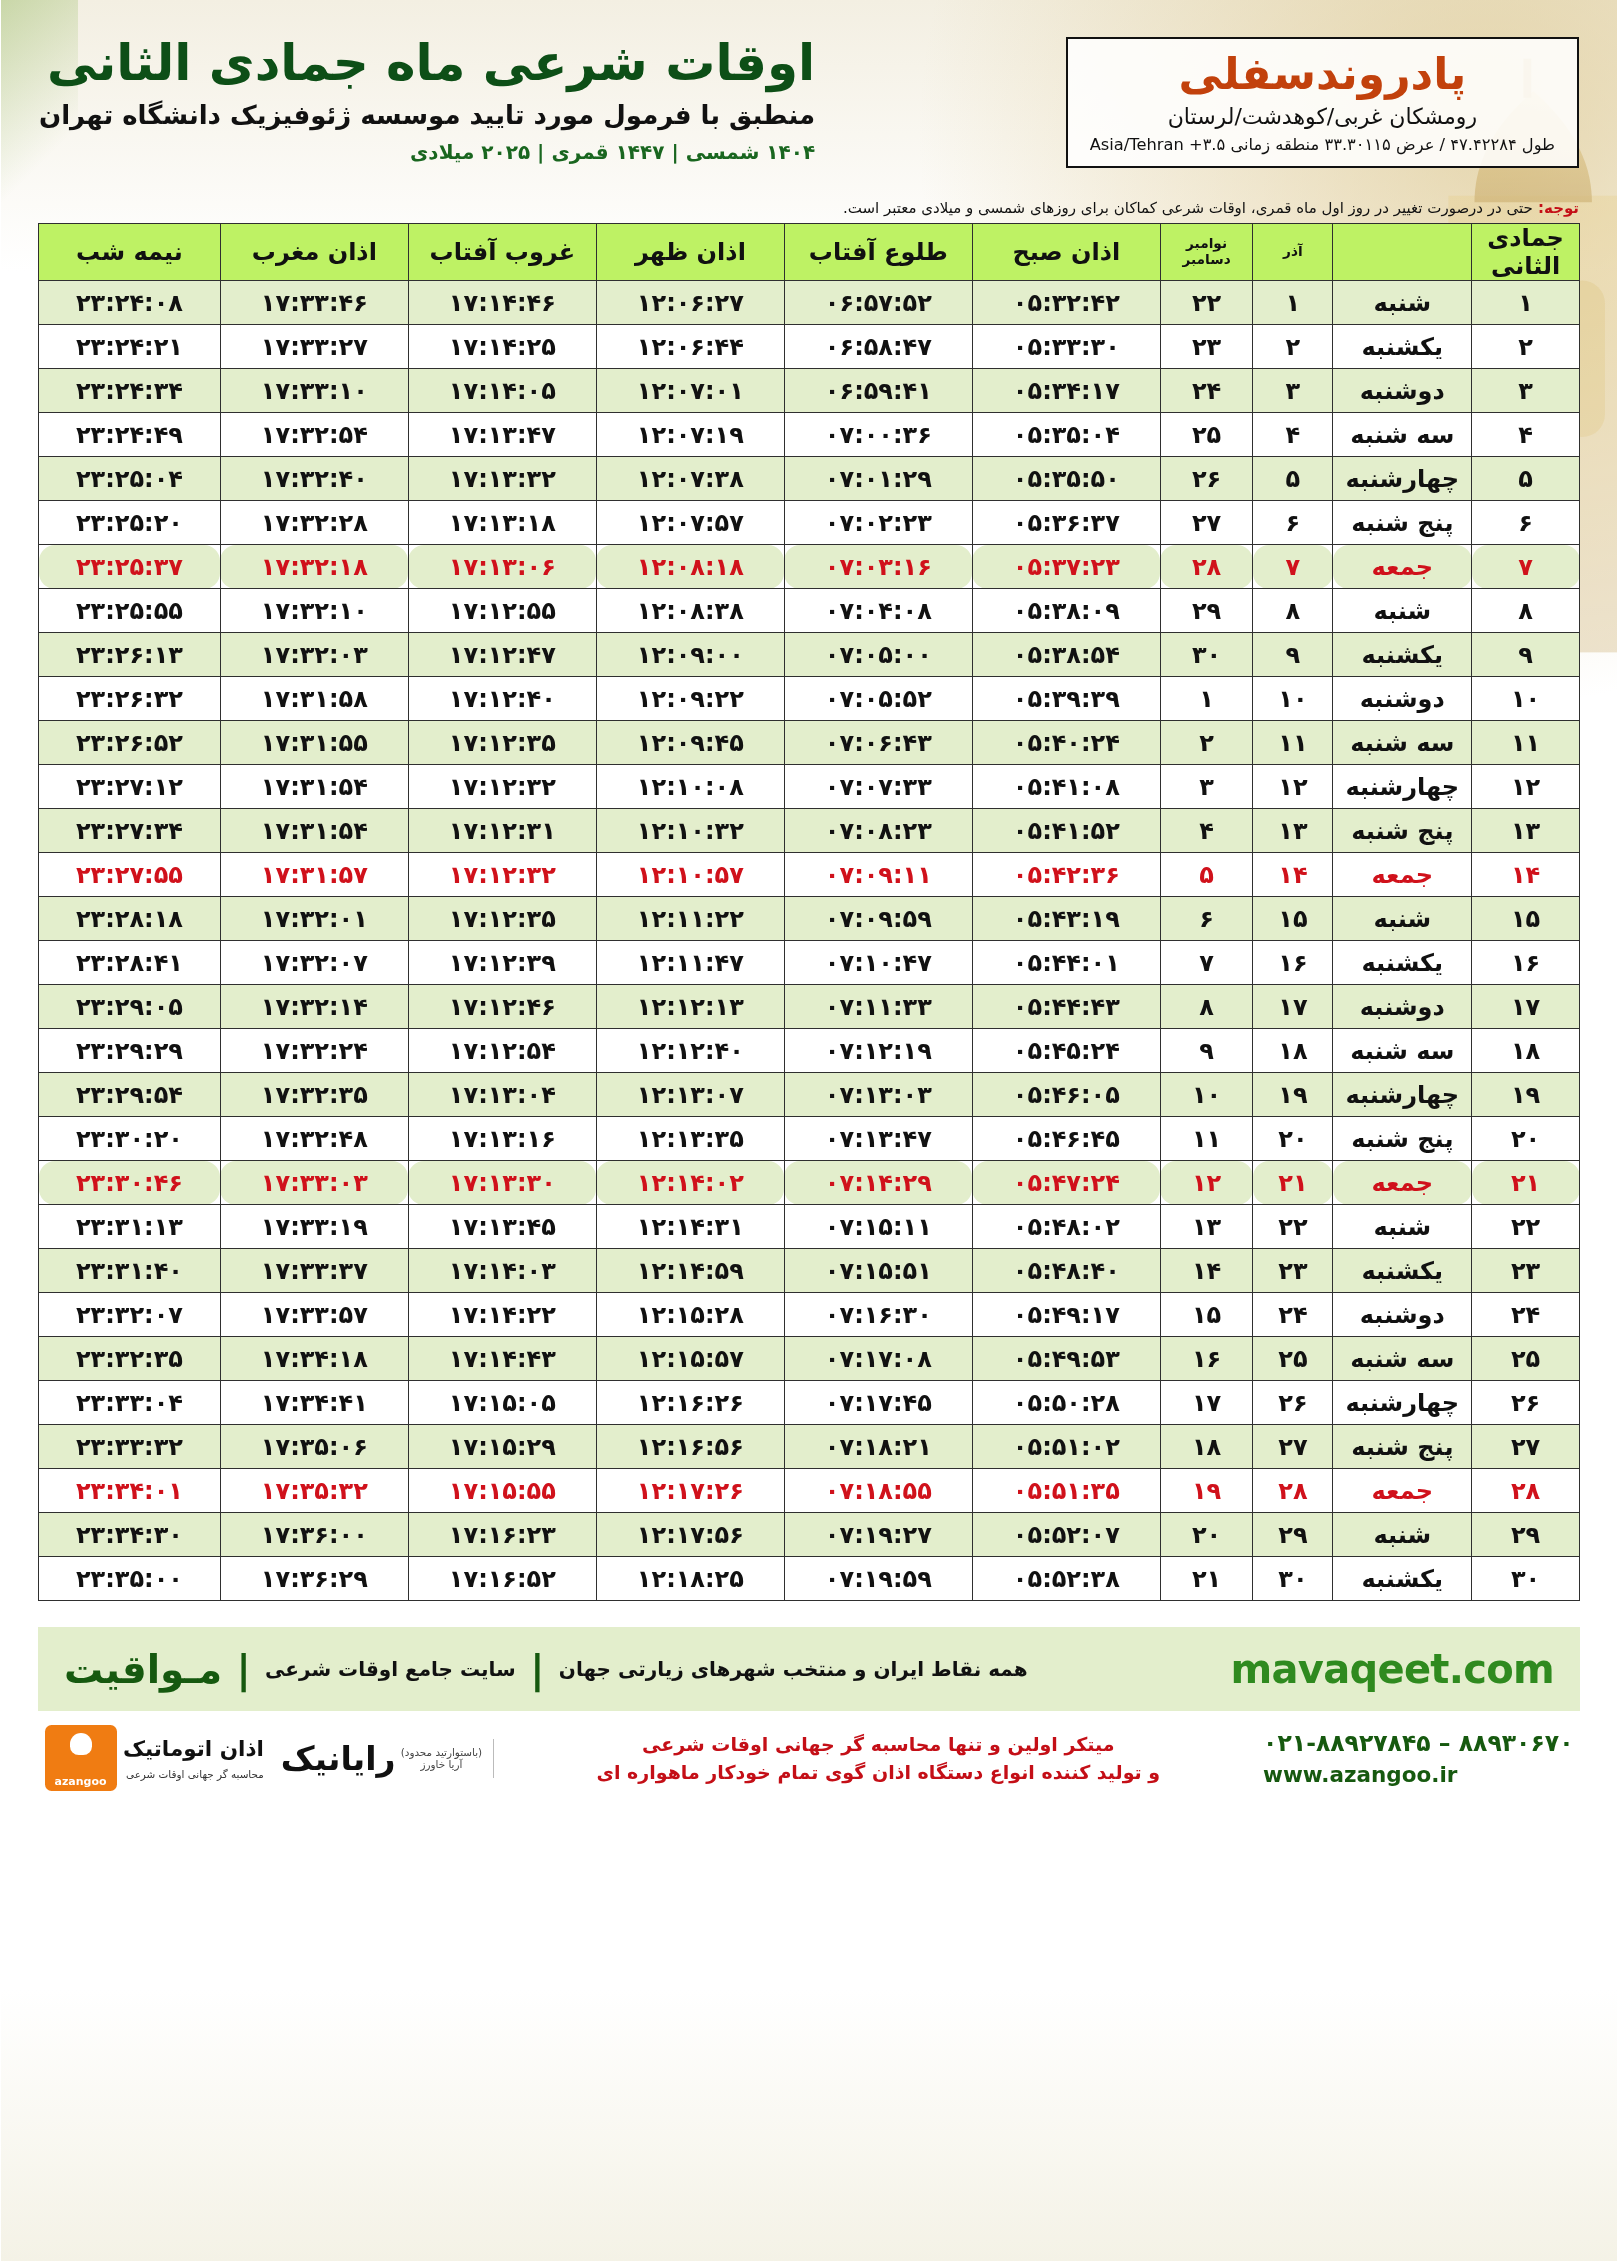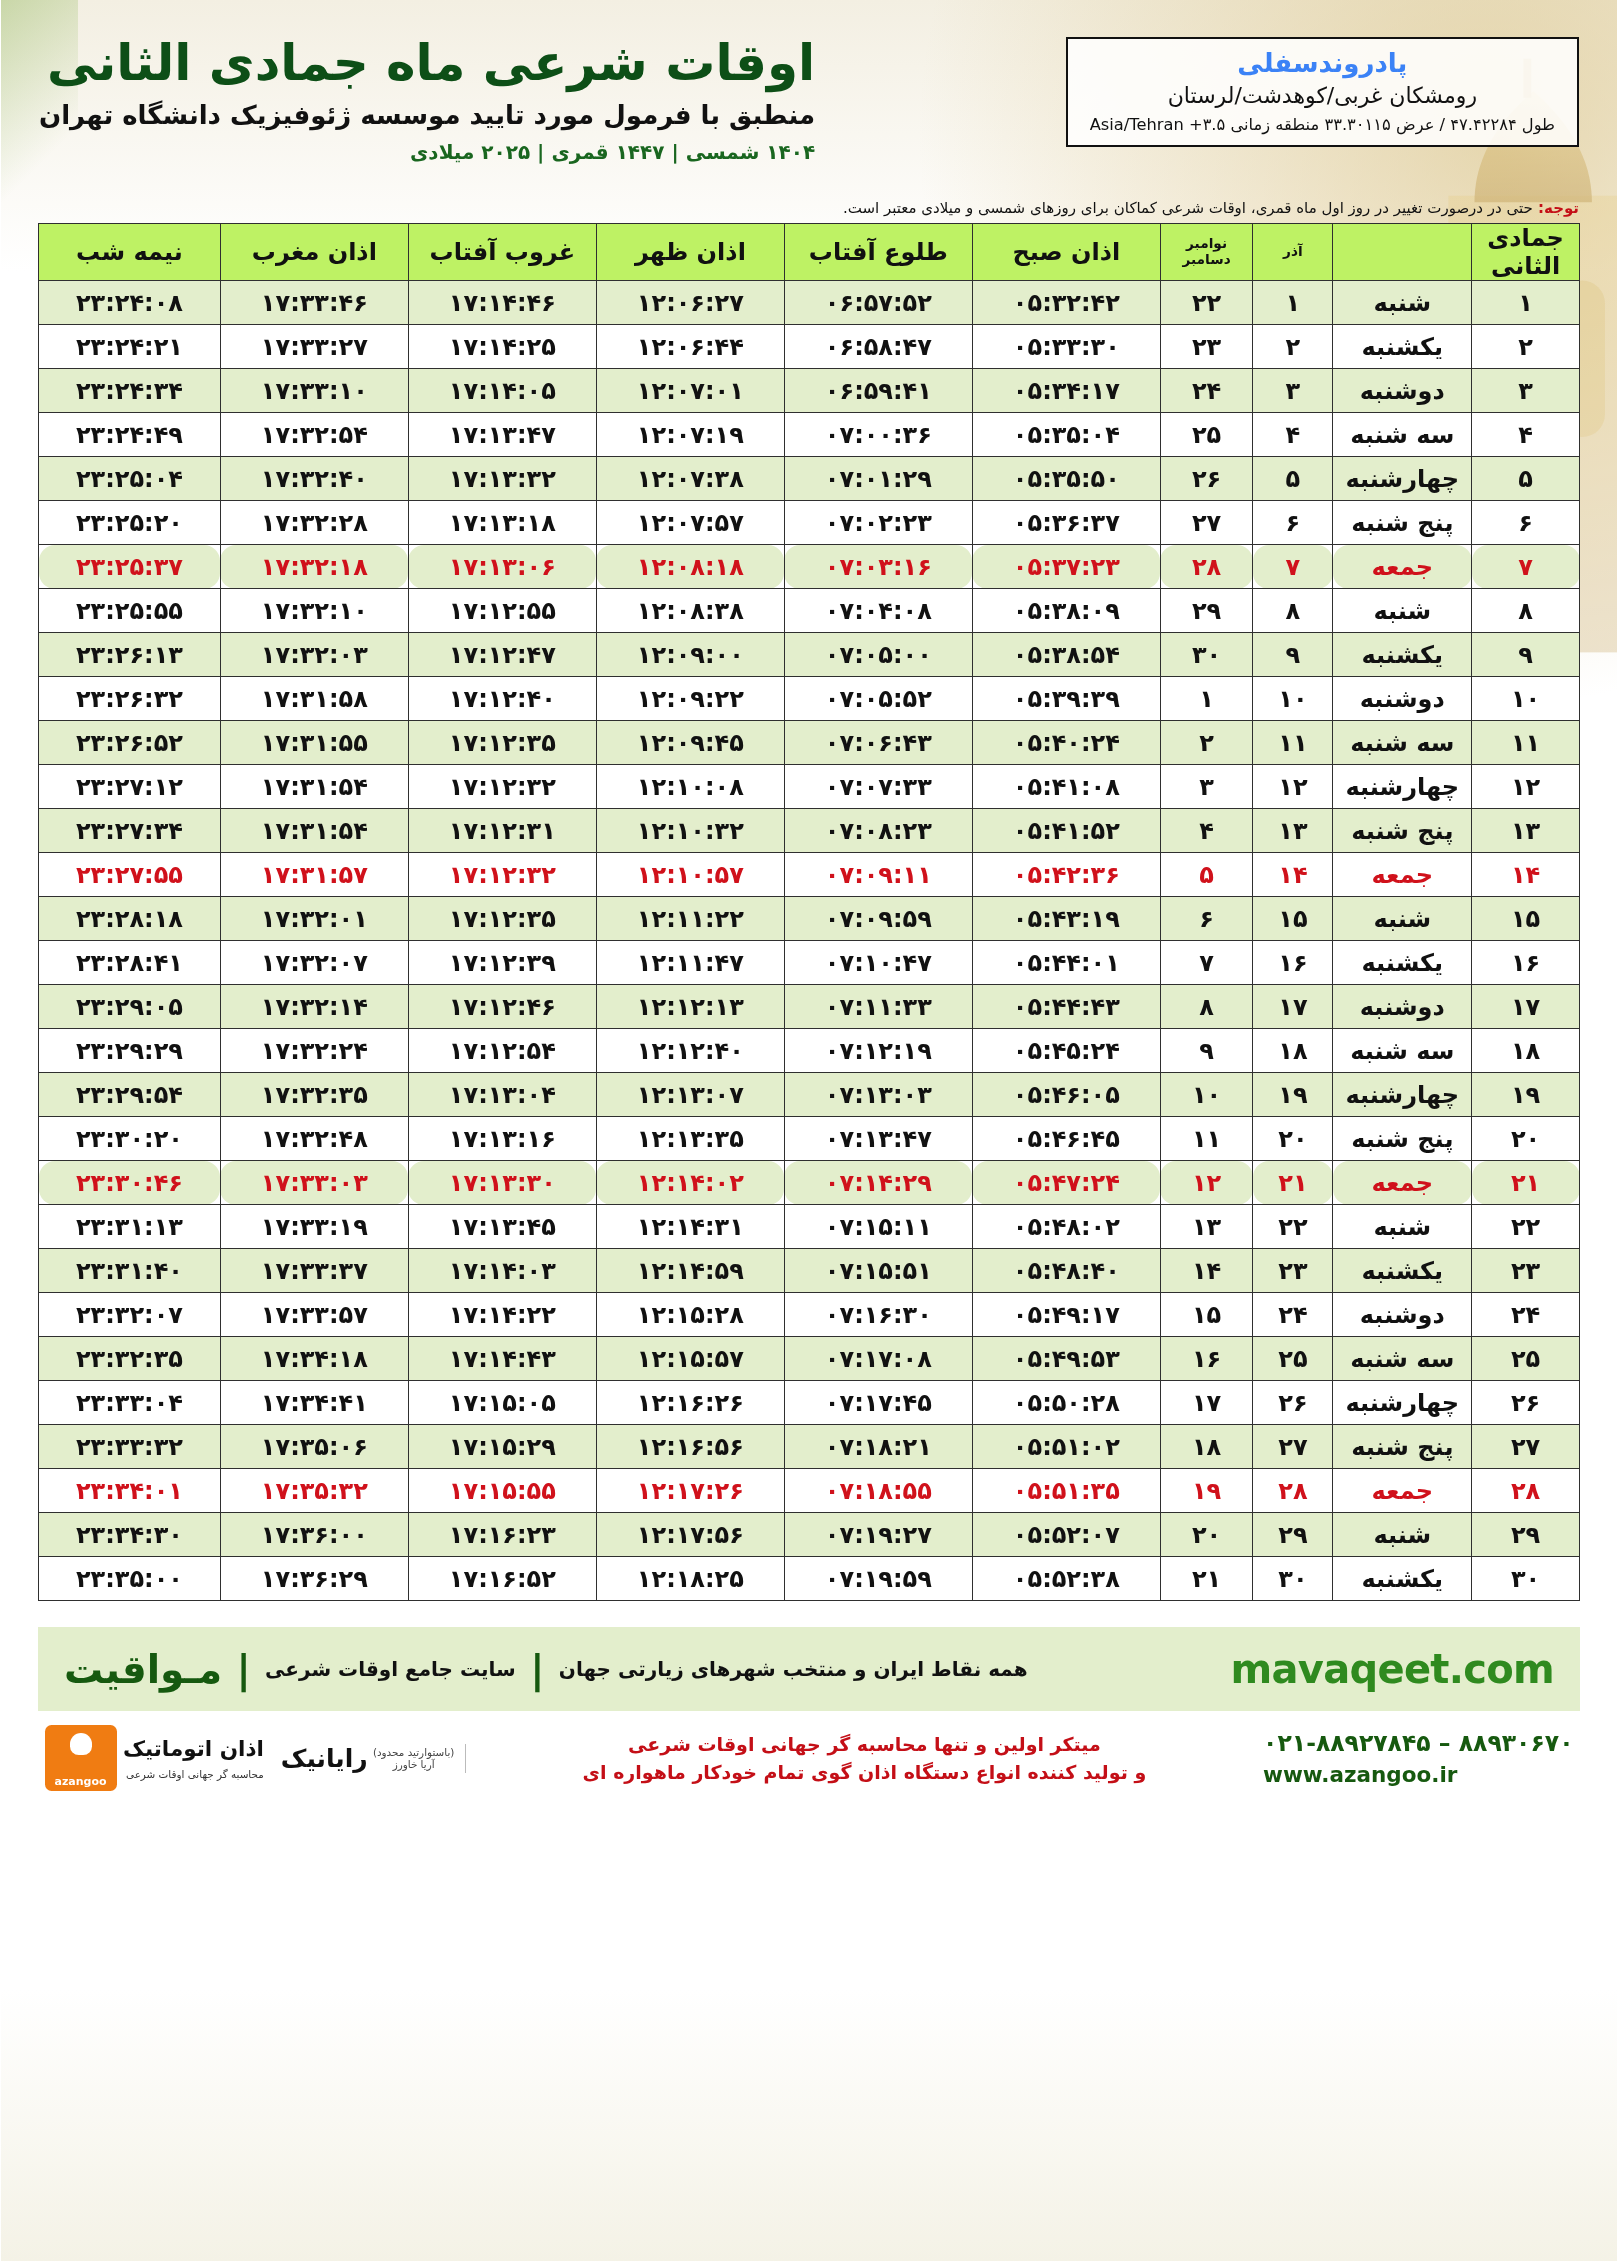--- a/index.html
+++ b/index.html
@@ -92,23 +92,23 @@
 
   .city-box {
     border: 2px solid #111;
     background: rgba(255,255,255,.86);
     padding: 10.4px 22px 11.7px 22px;
     text-align: center;
     min-width: 496px;
     box-sizing: border-box;
   }
   .city-name {
-    font-size: 26px;
-    font-weight: bold;
-    color: #3b82f6;
+    font-size: 44px;
+    font-weight: bold;
+    color: #c2410c;
     line-height: 1.15;
   }
   .city-region {
     font-size: 22px;
     color: #111;
     margin-top: 3.9px;
   }
   .city-coords {
     font-size: 16.3px;
     color: #111;
@@ -278,21 +278,21 @@
   }
   .logo-rayanik {
     display: flex;
     flex-direction: row-reverse;
     align-items: center;
     gap: 5.2px;
     padding-right: 10.4px;
     border-right: 1.3px solid #bbb;
   }
   .rayanik-name {
-    font-size: 25px;
+    font-size: 33px;
     font-weight: bold;
     color: #111;
   }
   .rayanik-sub {
     font-size: 10.4px;
     color: #444;
     text-align: center;
     line-height: 1.2;
   }
   .fb-center {

